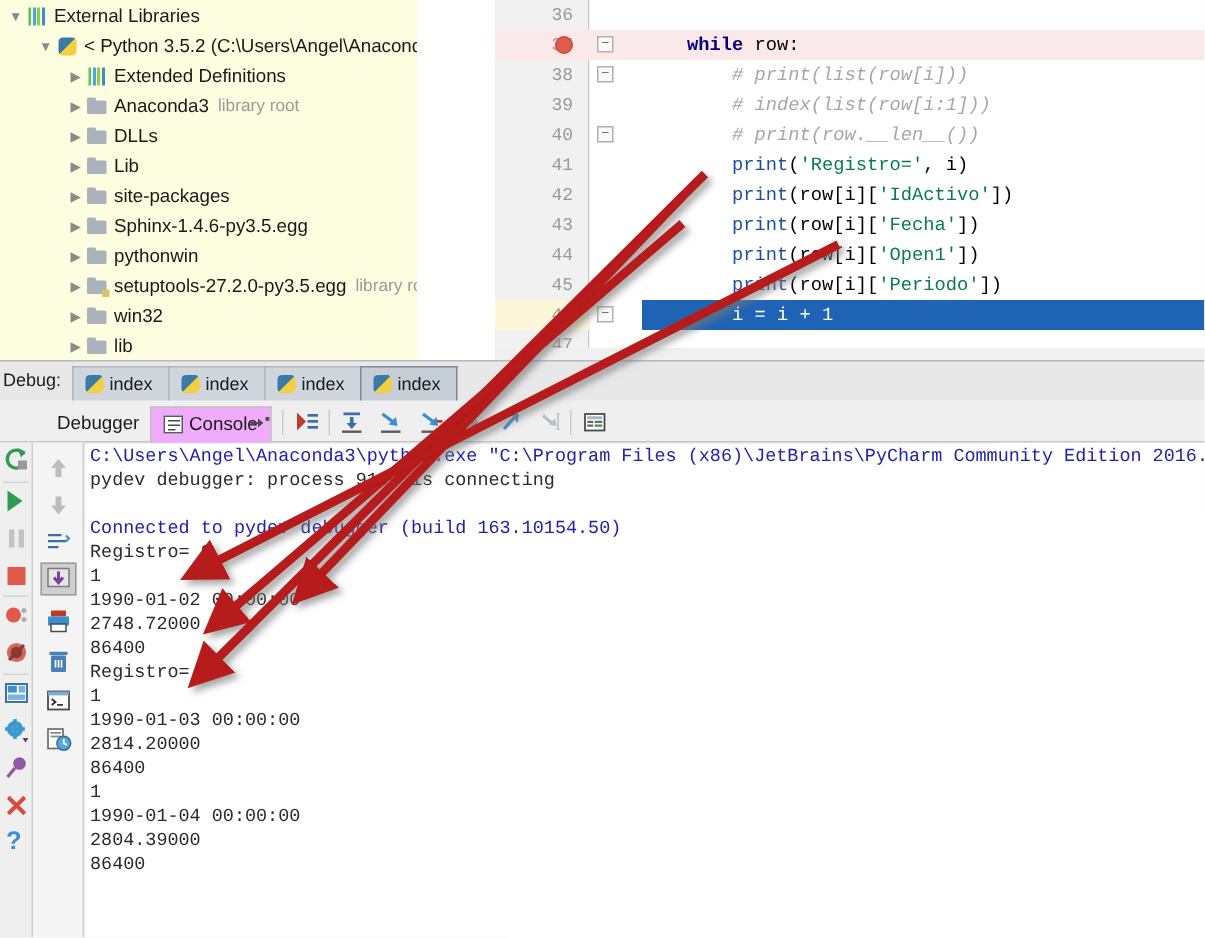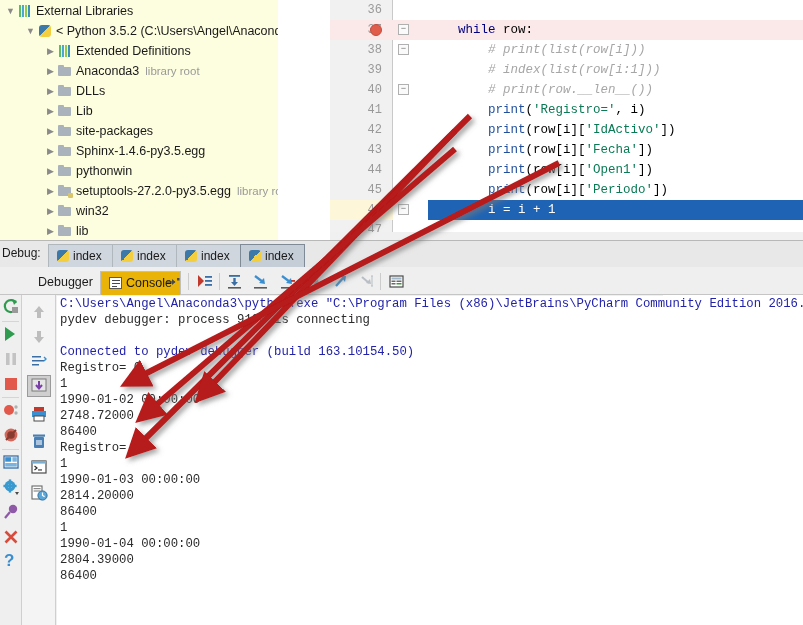--- a/index.html
+++ b/index.html
@@ -117,21 +117,21 @@
   .row-bg-sel-gut { position: absolute; left: 0; top: 0; width: 63px; height: 20px; background: #fdf6d8; }
   .bp-dot {
     position: absolute; left: 40px; top: 4px; width: 12px; height: 12px;
     border-radius: 50%; background: #e05c4b; border: 1px solid #c44c3c;
   }
   .fold {
     position: absolute; left: 68px; top: 4px; width: 11px; height: 11px;
     border: 1px solid #b0b0b0; background: #fafafa; color: #707070;
     font-size: 9px; line-height: 9px; text-align: center;
   }
-  .kw { color: #000080; font-weight: normal; }
+  .kw { color: #000080; font-weight: bold; }
   .cmt { color: #a6a6a6; font-style: italic; }
   .fn { color: #1f4e9c; }
   .str { color: #0a7a55; }
   .plain { color: #000000; }
   .sel-text { color: #ffffff; }
 
   
   #debug-panel {
     position: absolute; left: 0; top: 240px;
     width: 663px; height: 385px;
@@ -166,21 +166,21 @@
   #debug-toolbar-row {
     position: absolute; left: 0; top: 27px; width: 803px; height: 28px;
     background: #efefef;
     border-bottom: 1px solid #c5c5c5;
   }
   .tb-tab {
     position: absolute; top: 4px; height: 24px;
     font-size: 12.5px; color: #1a1a1a;
     padding: 3px 8px 0 8px;
   }
-  .tb-tab.sel { background: #eab308; border: 1px solid #c0c0c0; border-bottom: none; }
+  .tb-tab.sel { background: #f0abfc; border: 1px solid #c0c0c0; border-bottom: none; }
   .tb-sep { position: absolute; top: 6px; width: 1px; height: 17px; background: #cccccc; }
 
   .tbicon { position: absolute; top: 6px; width: 17px; height: 17px; }
 
   
   #debug-left-rail {
     position: absolute; left: 0; top: 55px; width: 22px; height: 330px;
     background: #efefef;
     border-right: 1px solid #cfcfcf;
   }

